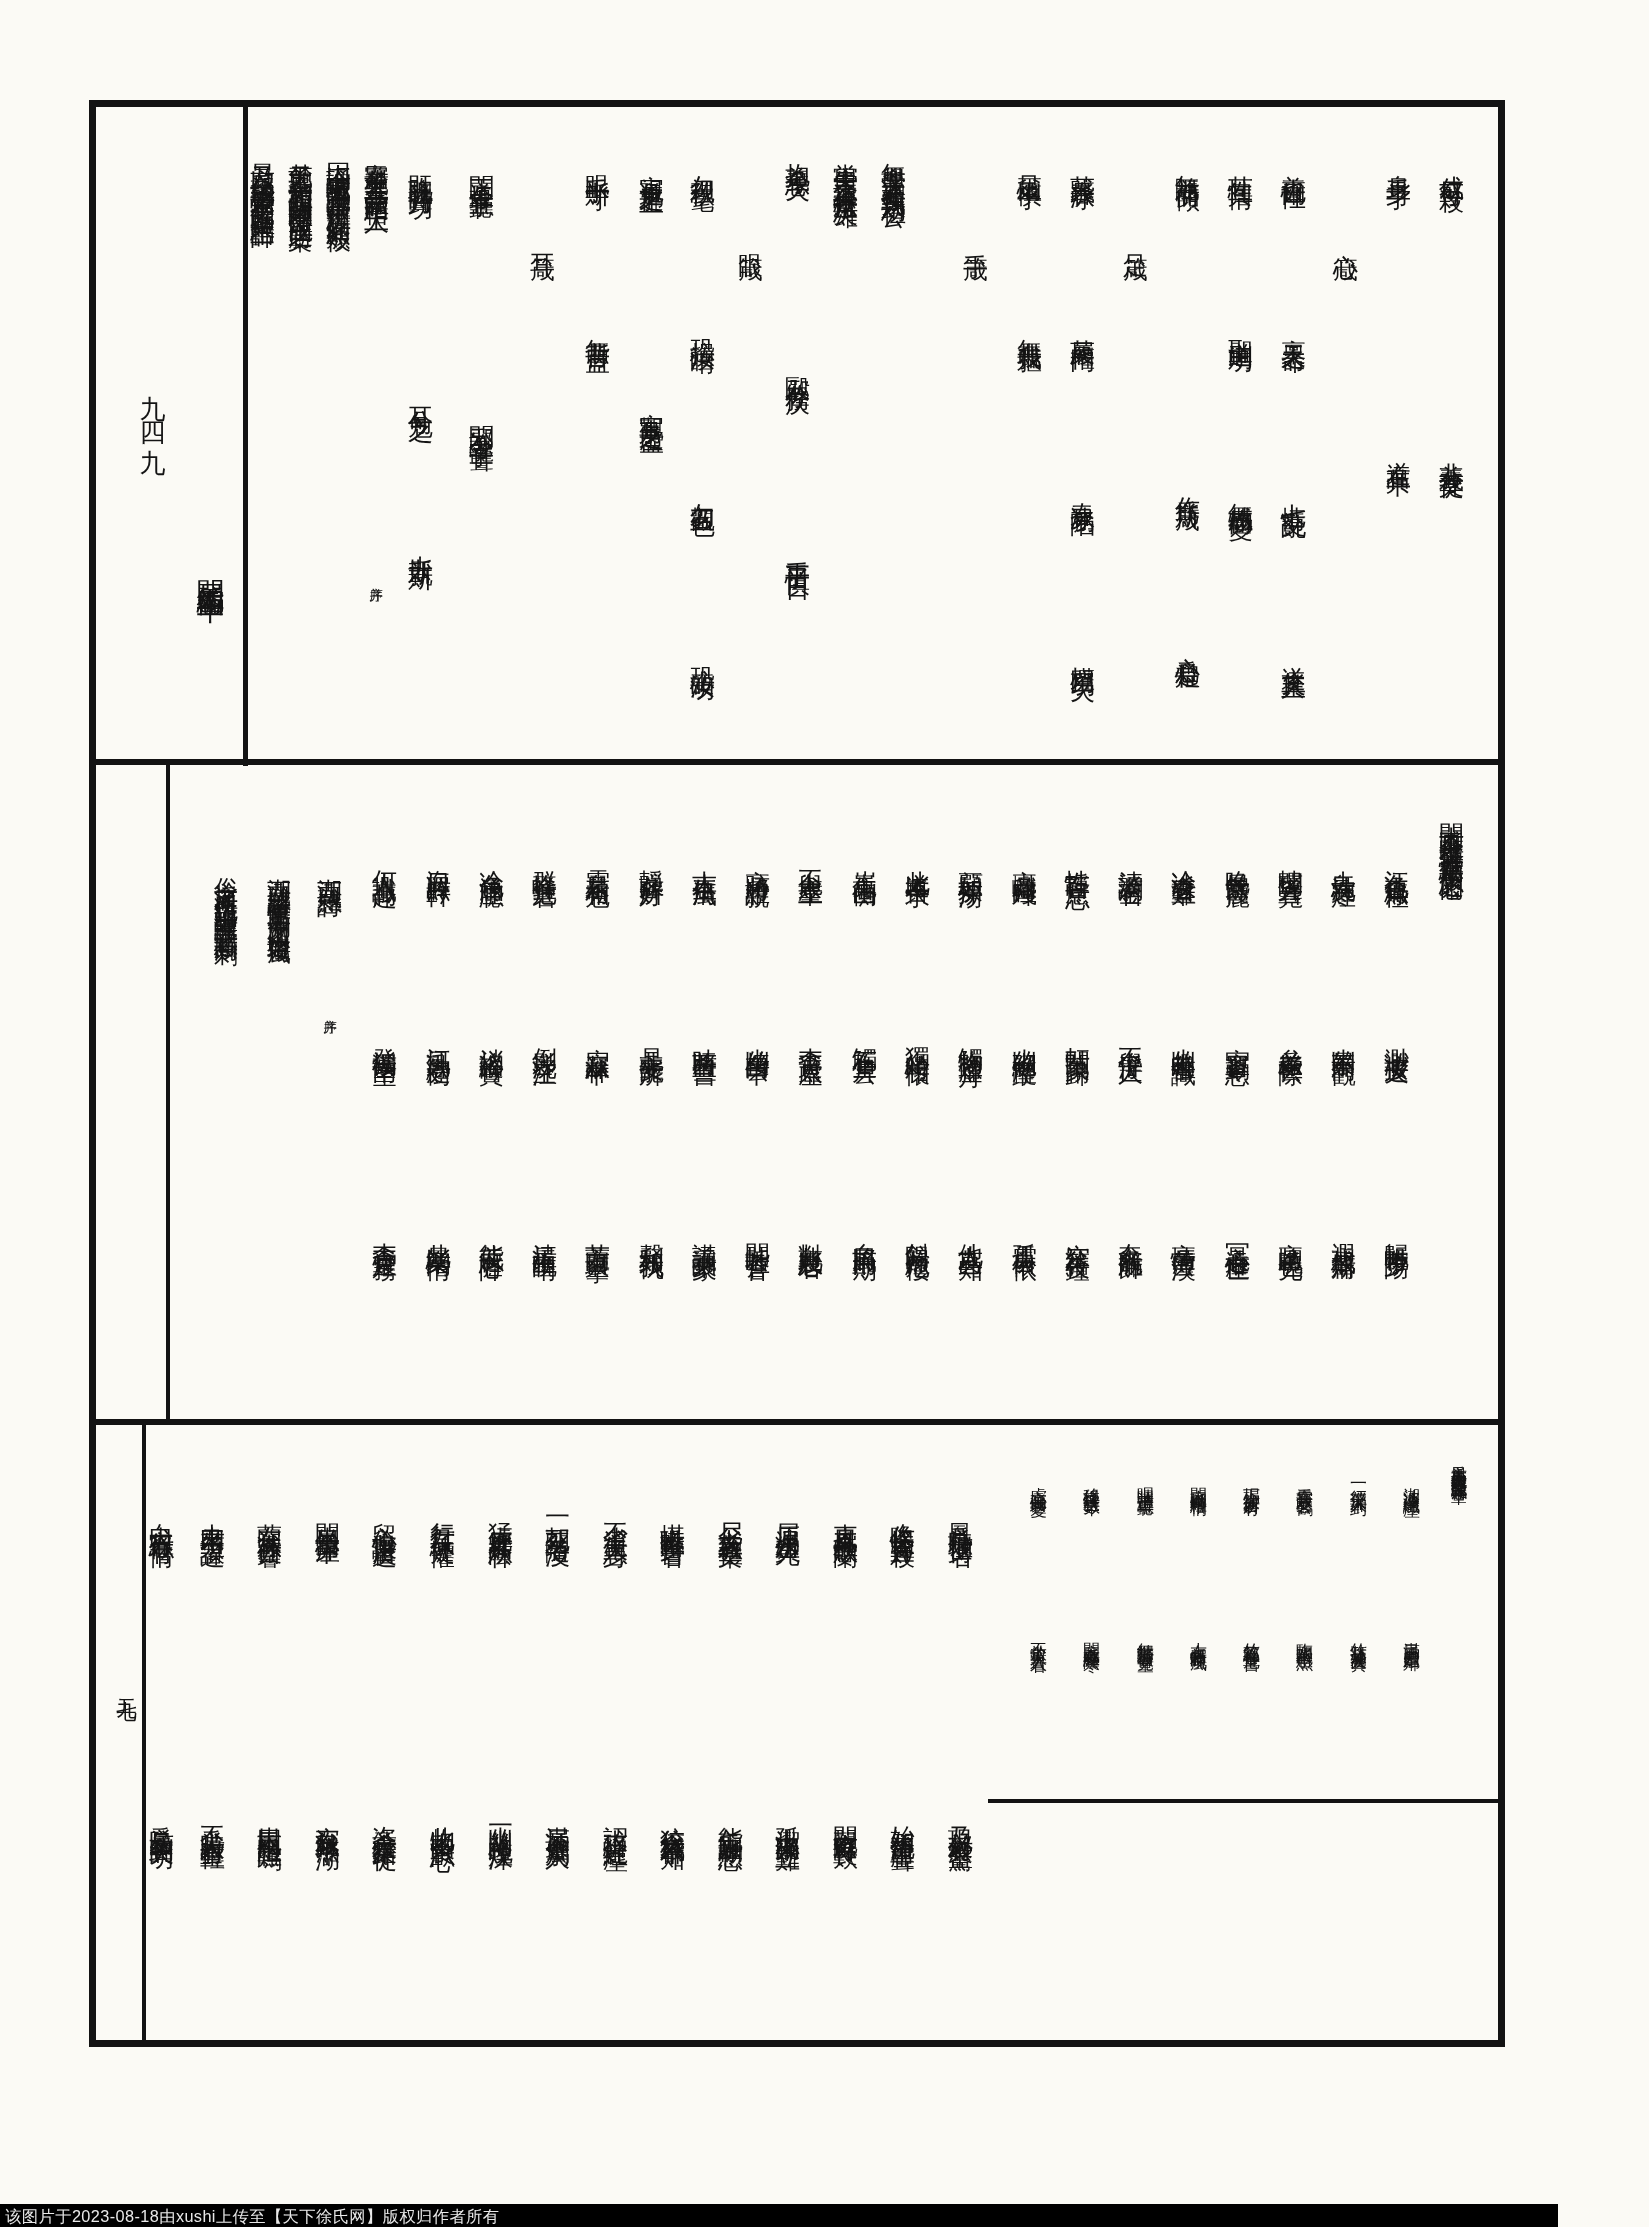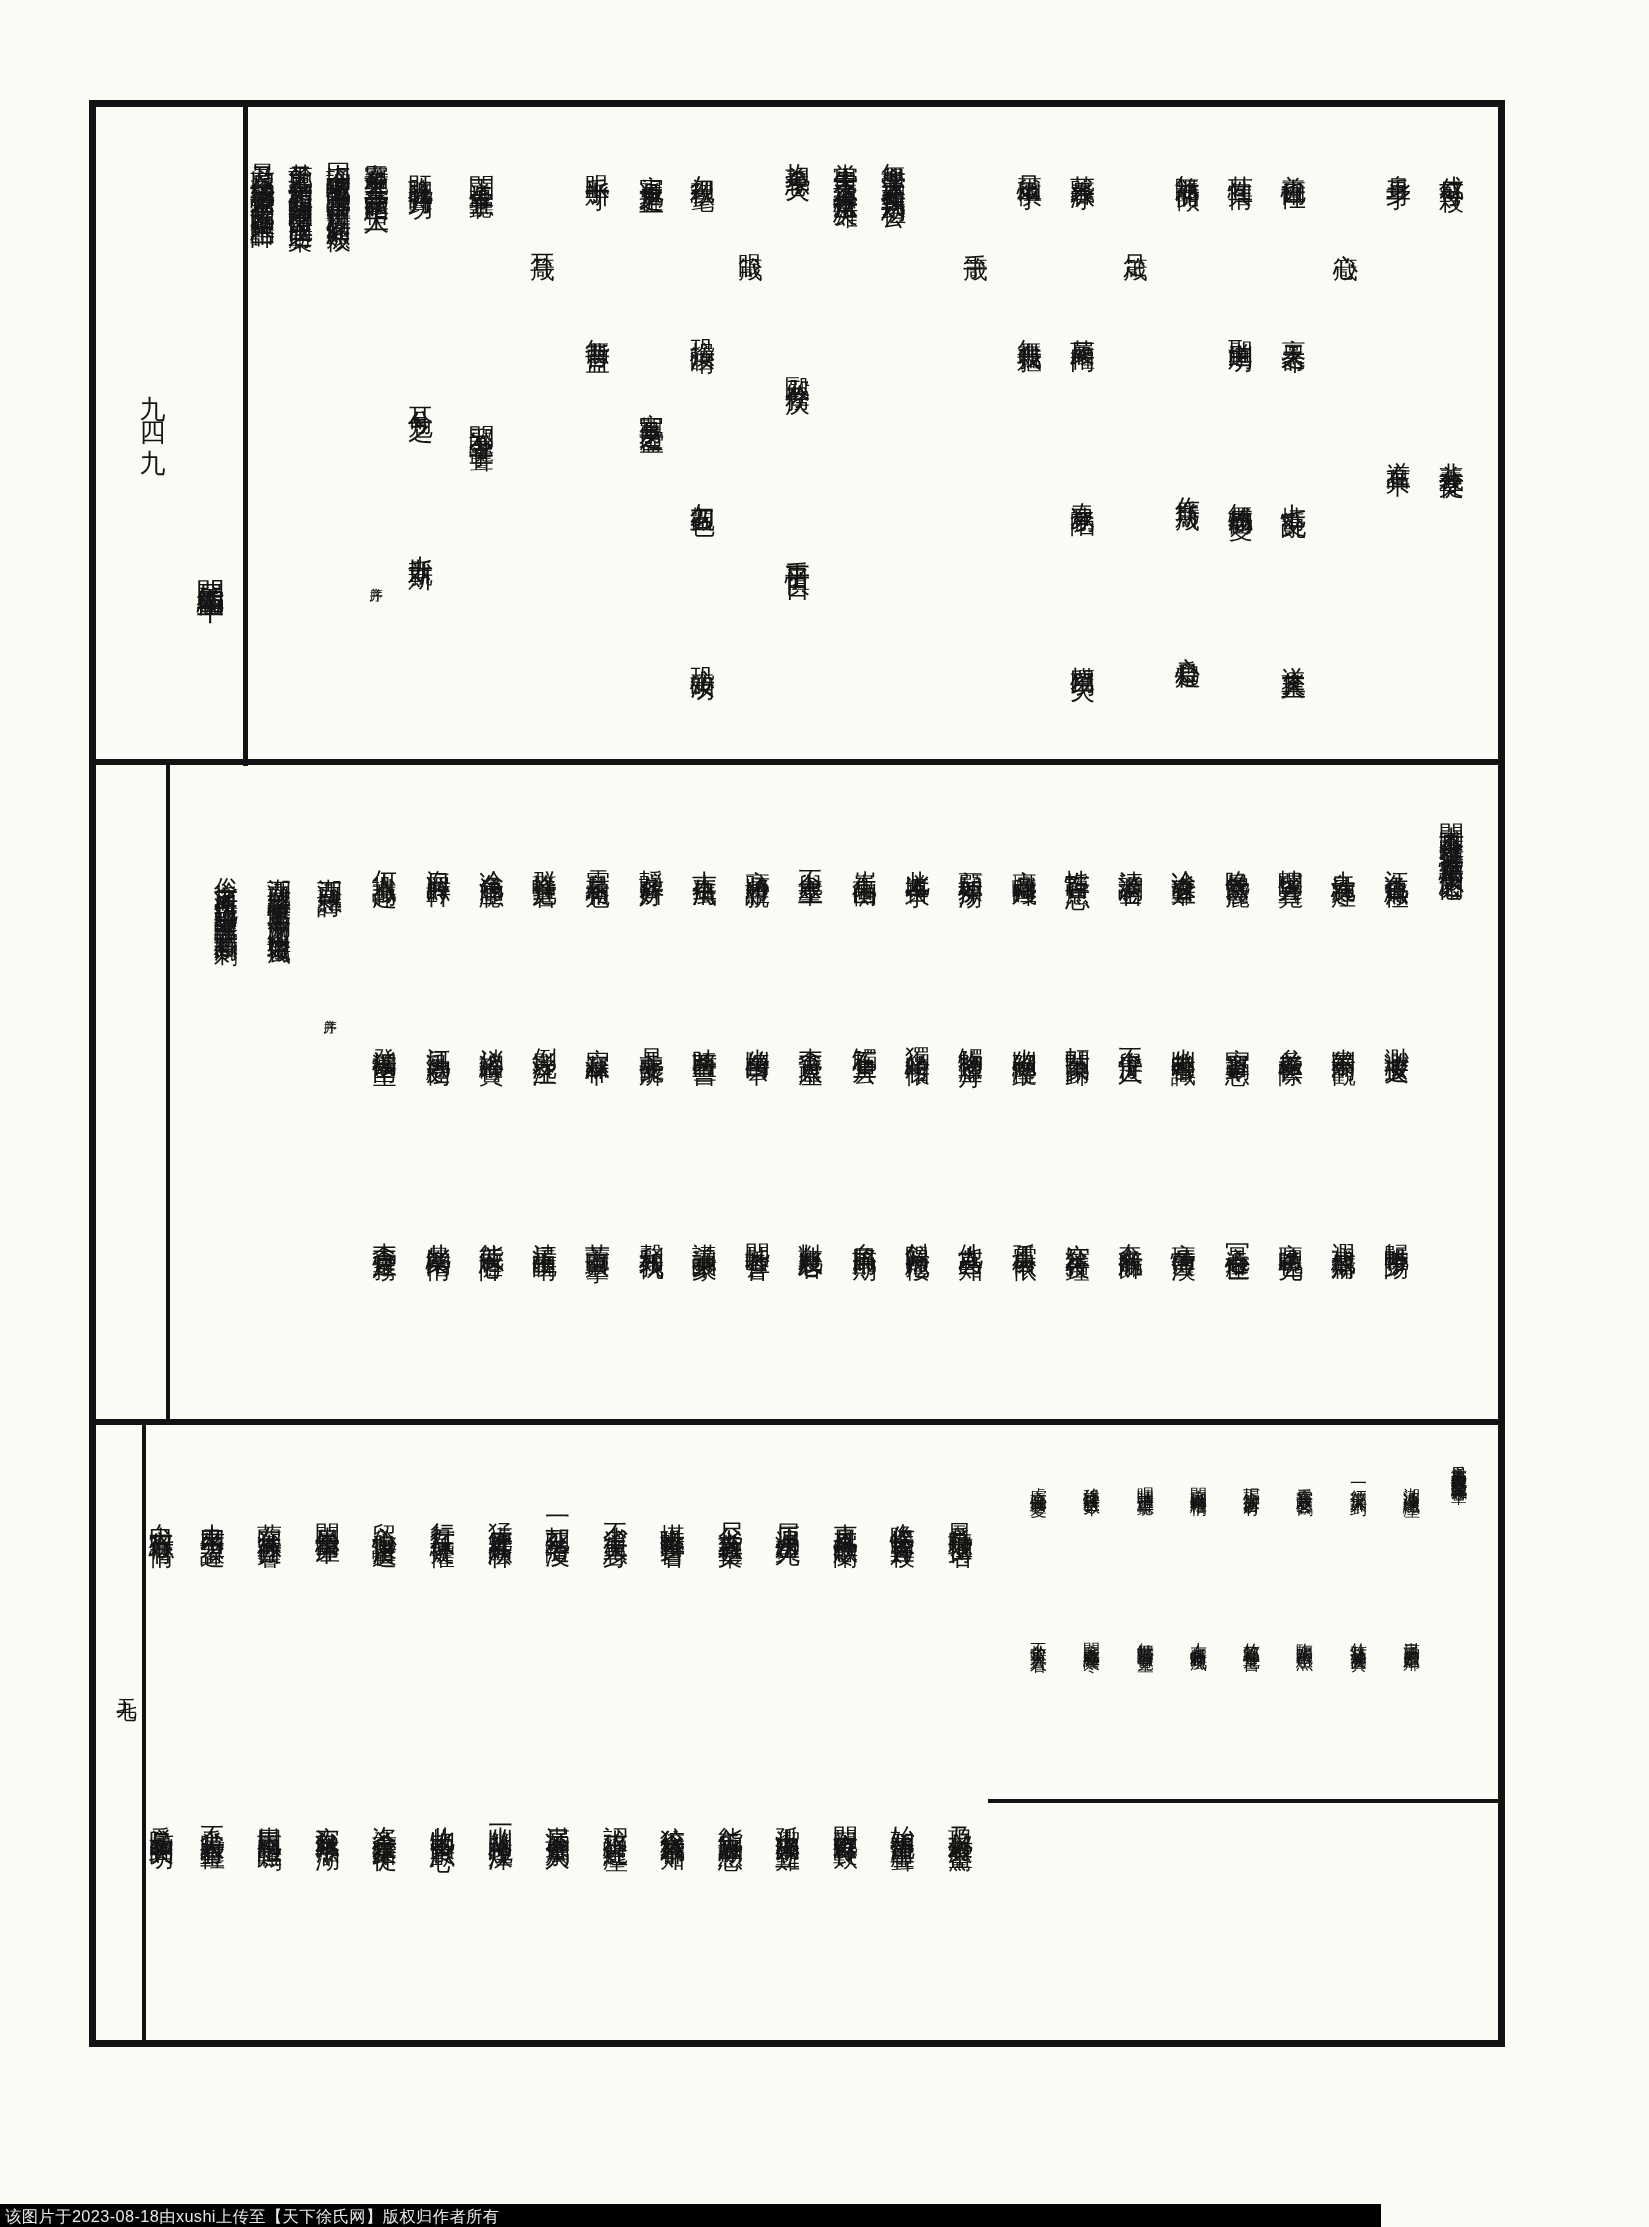--- a/index.html
+++ b/index.html
@@ -2,21 +2,21 @@
 <html style="font-size:13.7px"><head>
 <meta charset="utf-8">
 <style>
   html,body{margin:0;padding:0;background:#888;}
   #page{position:relative;width:1649px;height:2227px;background:#fbfaf5;overflow:hidden;
         font-family:"DejaVu Serif","Liberation Serif",serif;color:#141414;}
   .frame{position:absolute;border:7.7px solid #131313;box-sizing:border-box;background:transparent;}
   .hline,.vline{position:absolute;background:#131313;}
   .vcol{position:absolute;writing-mode:vertical-rl;text-orientation:upright;line-height:1;white-space:nowrap;}
   .marginlab{position:absolute;writing-mode:vertical-rl;text-orientation:upright;line-height:1;}
-  #footer-bar{position:absolute;left:0;bottom:0;width:1381px;height:23px;background:#000;}
+  #footer-bar{position:absolute;left:0;bottom:0;width:1558px;height:23px;background:#000;}
   #footer-text{position:absolute;left:5.2px;top:1.7px;font-family:"Liberation Sans","DejaVu Sans",sans-serif;
                font-size:16.3px;color:#e8e8e8;letter-spacing:0.4px;}
 </style>
 </head>
 <body>
 
 <div id="page">
 
   <div class="frame" style="left:89px;top:100px;width:1416px;height:1947px;"></div>
   <div class="hline" style="left:89px;top:759px;width:1416px;height:6px;"></div>

